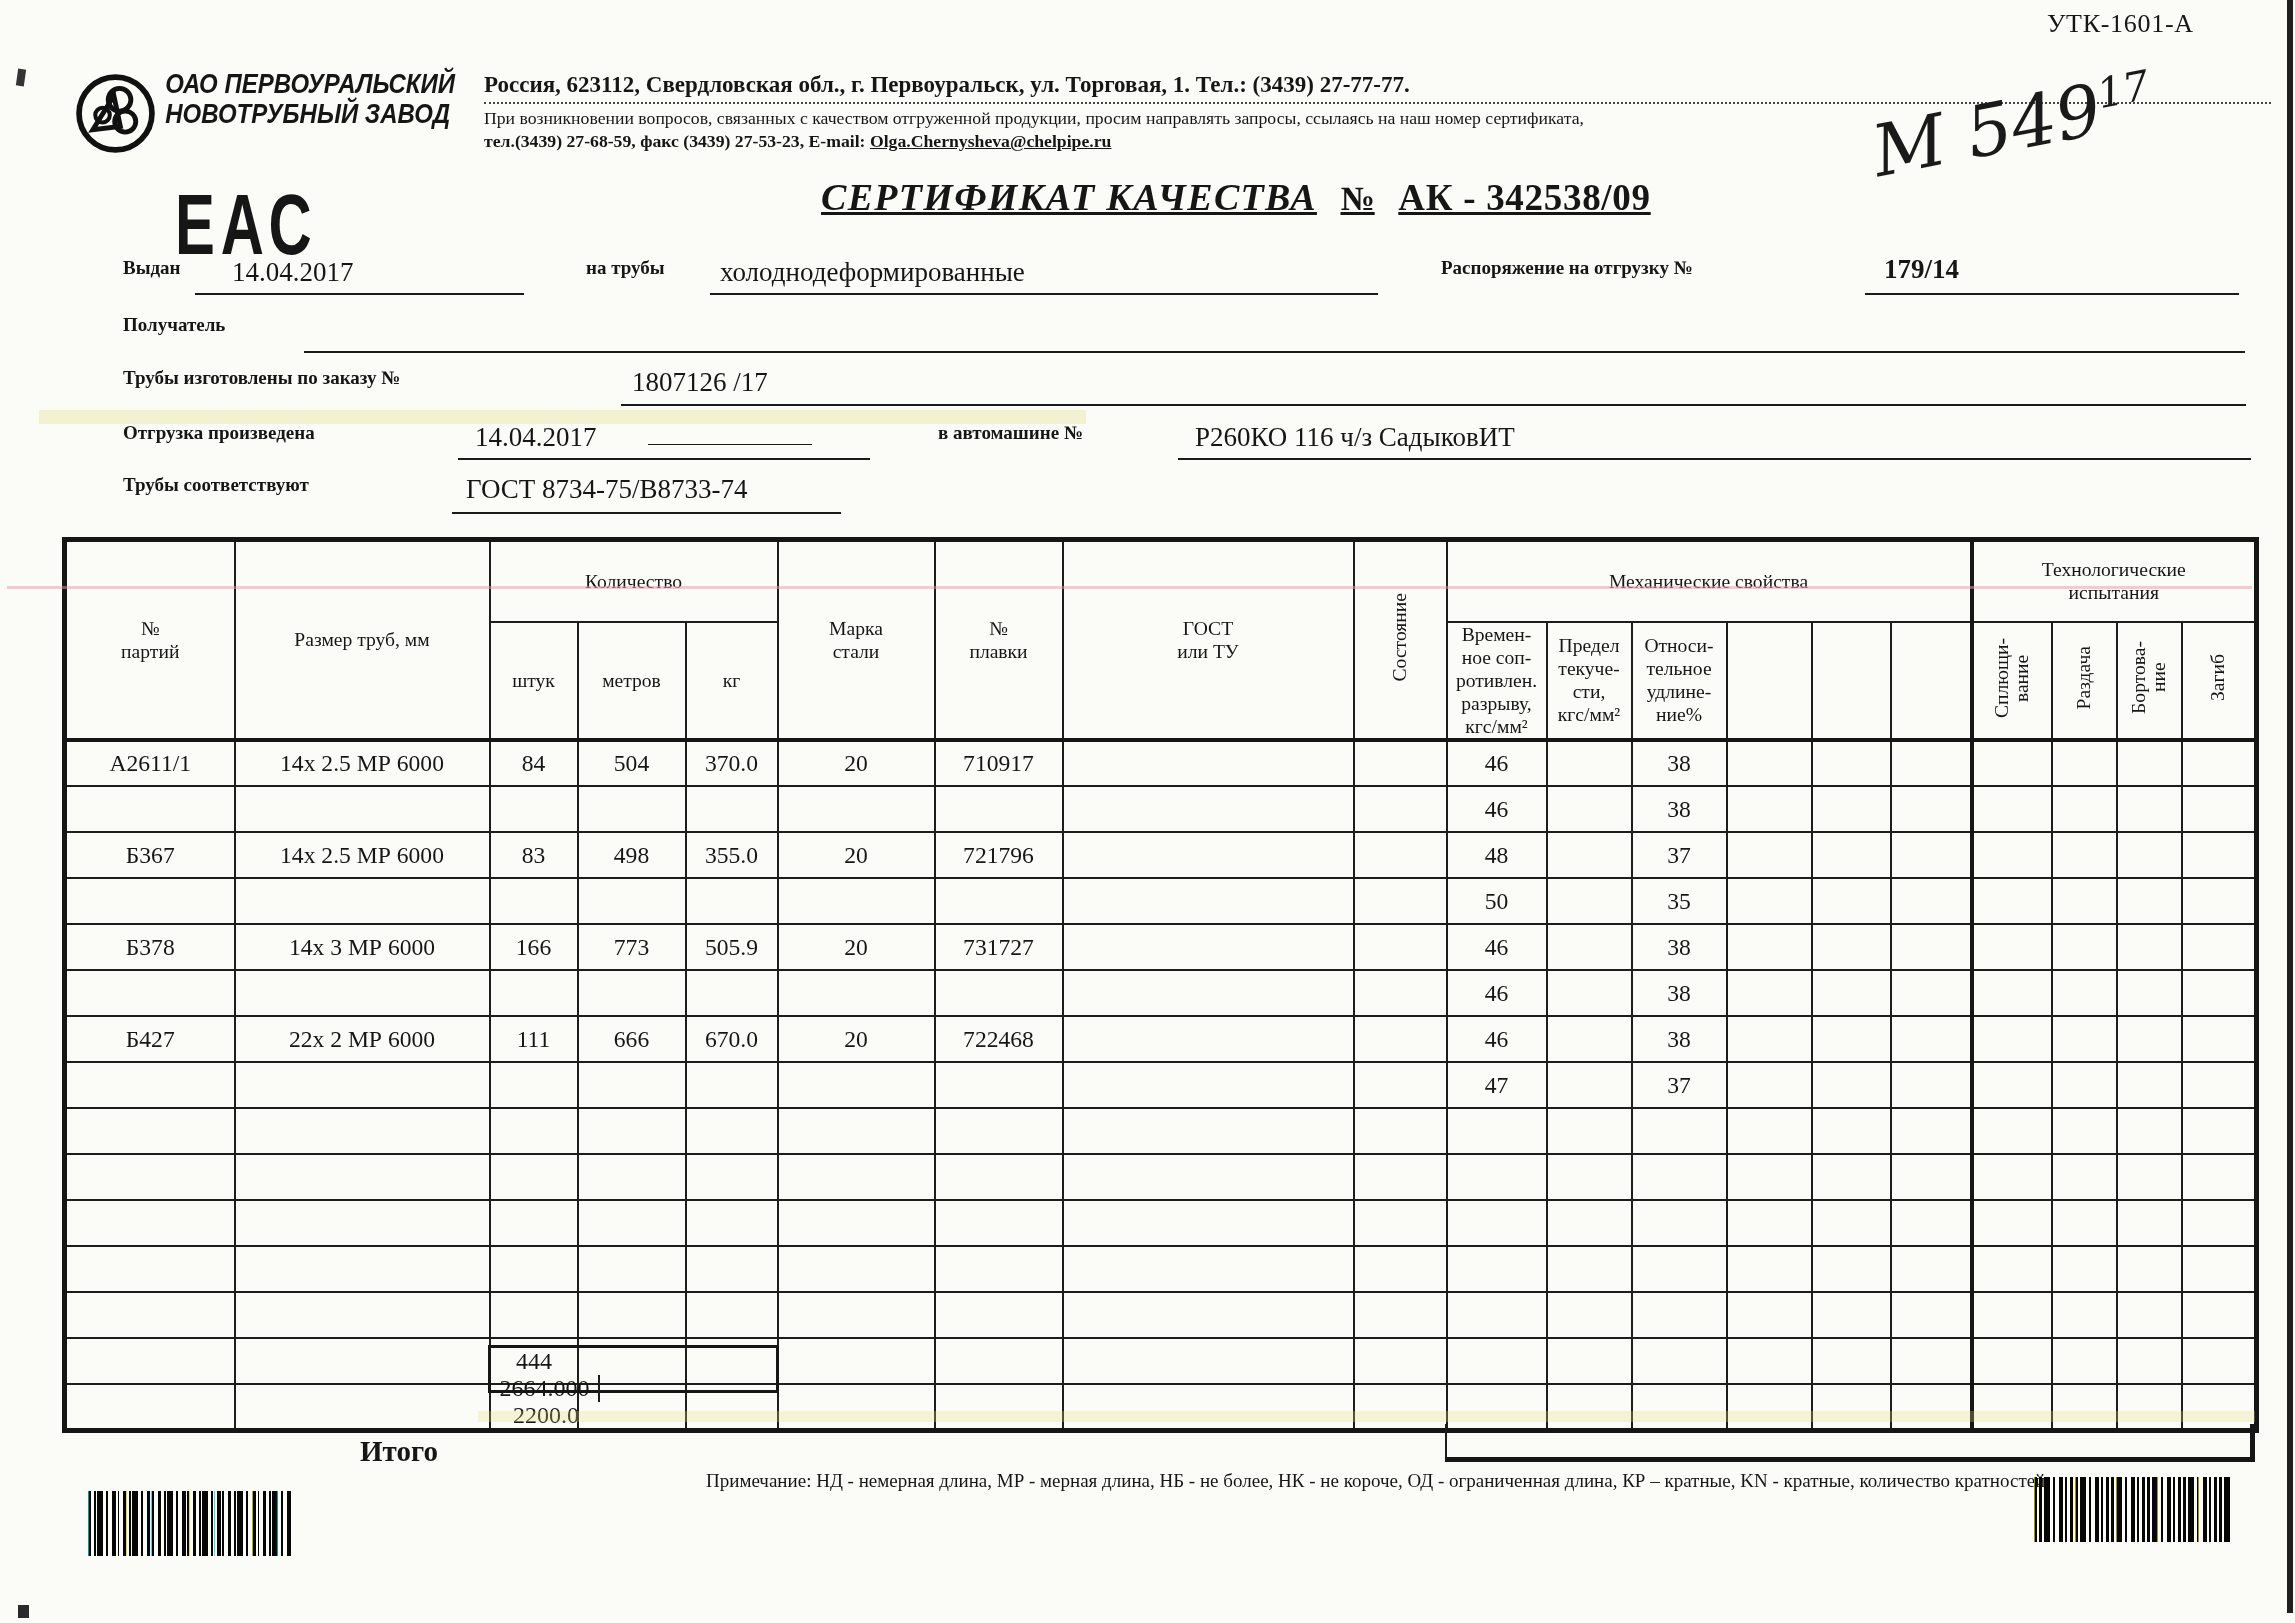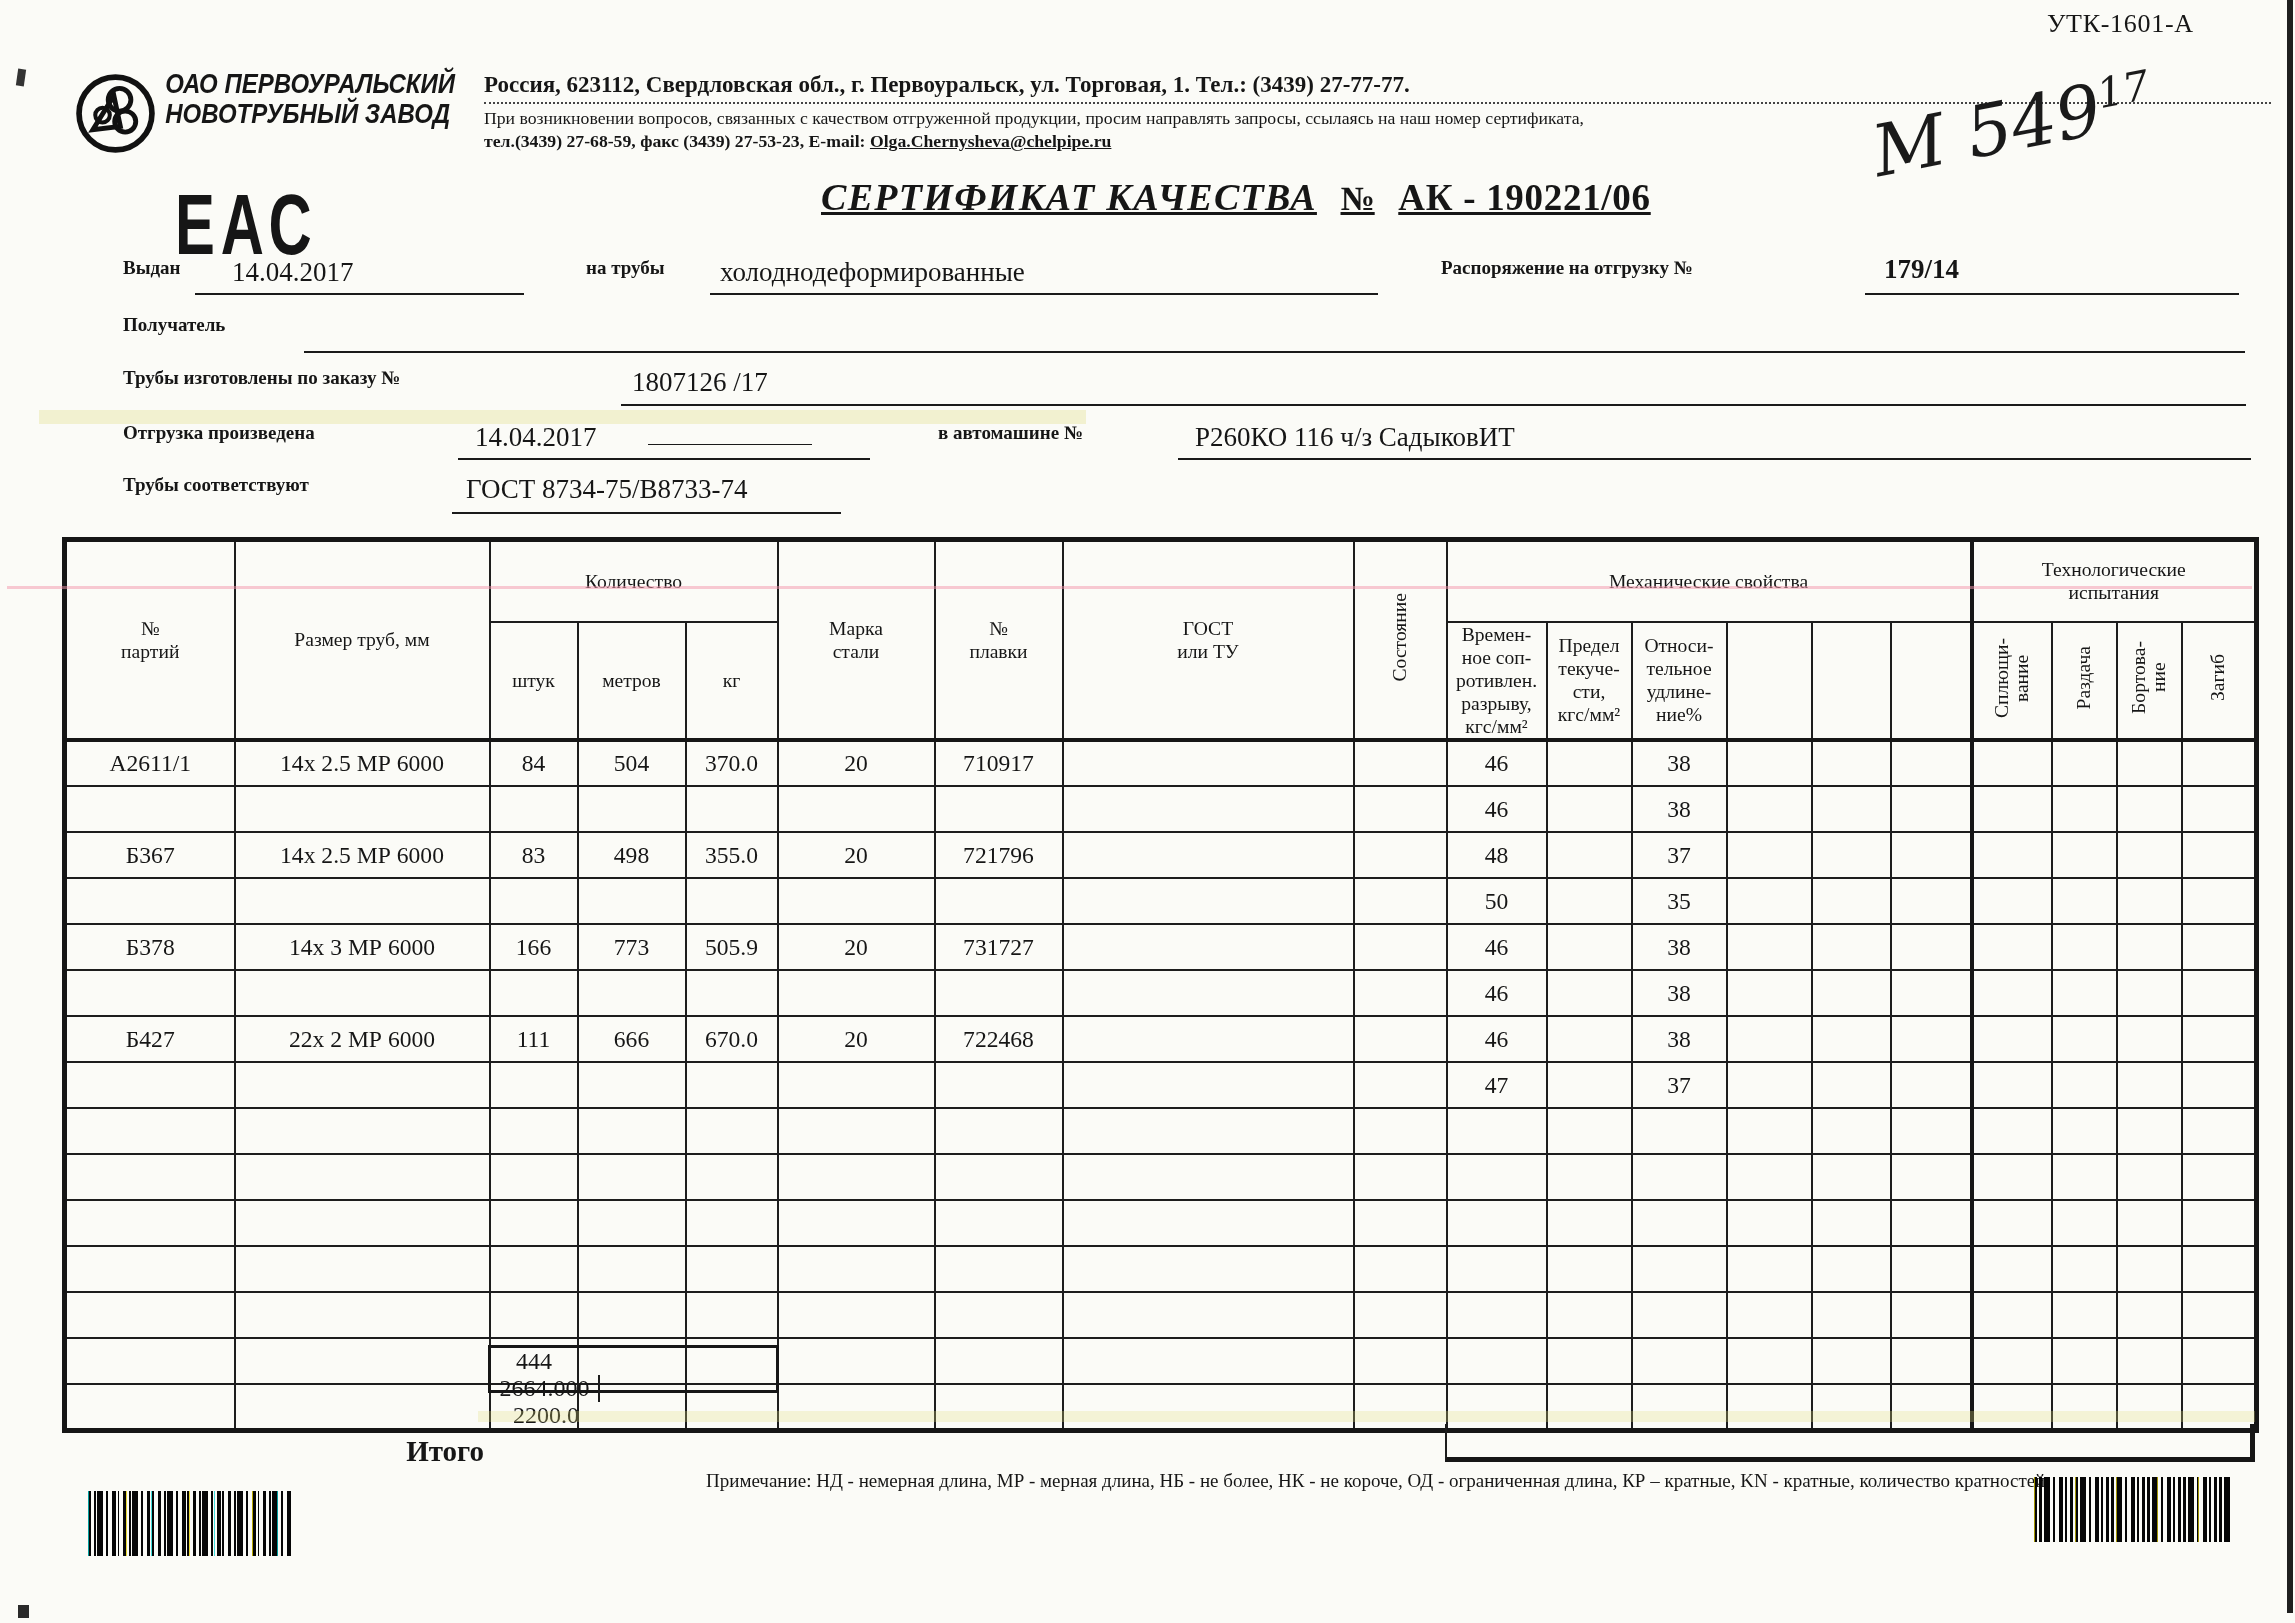--- a/index.html
+++ b/index.html
@@ -55,21 +55,21 @@
   .cert tbody td { font-size:23.6px; }
   .thickL { border-left:4.6px solid #161616 !important; }
   .vert { writing-mode:vertical-rl; transform:rotate(180deg); display:inline-block; line-height:1.0; }
 
   .c1{width:170px}.c2{width:255px}.c3{width:88px}.c4{width:108px}.c5{width:92px}
   .c6{width:157px}.c7{width:128px}.c8{width:291px}.c9{width:93px}.c10{width:100px}
   .c11{width:85px}.c12{width:95px}.c13{width:85px}.c14{width:79px}.c15{width:81px}
   .c16{width:80px}.c17{width:65px}.c18{width:65px}.c19{width:75px}
 
   
-  .totals-label { left:314px; top:1435px; width:170px; font-size:29px; font-weight:bold; text-align:right; }
+  .totals-label { left:314px; top:1435px; width:170px; font-size:29px; font-weight:bold; text-align:center; }
   .totals-box { left:488px; top:1345px; width:291px; height:48px; border:3.9px solid #161616; display:flex;flex-direction:column; }
   .totals-cell { display:flex; align-items:center; justify-content:center; font-size:24px; border-right:2px solid #1d1d1d; }
   .totals-cell:last-child { border-right:none;padding-left:20px; }
   .t-pcs { width:88px; } .t-m { width:109px; } .t-kg { width:90px; }
   .right-strip { left:1445px; top:1424px; width:810px; height:38px;
                  border-left:2px solid #1d1d1d; border-right:5.2px solid #161616; border-bottom:5.2px solid #161616; }
 
   .footnote { left:706px; top:1470px; width:1571px; font-size:19px; white-space:nowrap; }
 
   
@@ -126,21 +126,21 @@
   <div class="hdr-address">Россия, 623112, Свердловская обл., г. Первоуральск, ул. Торговая, 1. Тел.: (3439) 27-77-77.</div>
   <div class="hdr-note">При возникновении вопросов, связанных с качеством отгруженной продукции, просим направлять запросы, ссылаясь на наш номер сертификата,</div>
   <div class="hdr-contacts">
     <span>тел.(3439) 27-68-59, факс (3439) 27-53-23,  E-mail: </span><span class="hdr-email">Olga.Chernysheva@chelpipe.ru</span>
   </div>
 </div>
 
 <div class="abs title-row">
   <span class="title-main">СЕРТИФИКАТ КАЧЕСТВА</span>
   <span class="title-no">№</span>
-  <span class="title-num">АК - 190221/06</span>
+  <span class="title-num">АК - 342538/09</span>
 </div>
 
 <div class="abs handwriting">
   <span>М 549</span><sup>17</sup>
 </div>
 
 <span class="abs flabel" style="left:95px;top:257px">Выдан</span>
 <span class="abs fvalue" style="left:232px;top:257px">14.04.2017</span>
 <div class="abs rule" style="left:195px;top:293px;width:329px"></div>
 <span class="abs flabel" style="left:558px;top:257px">на трубы</span>

